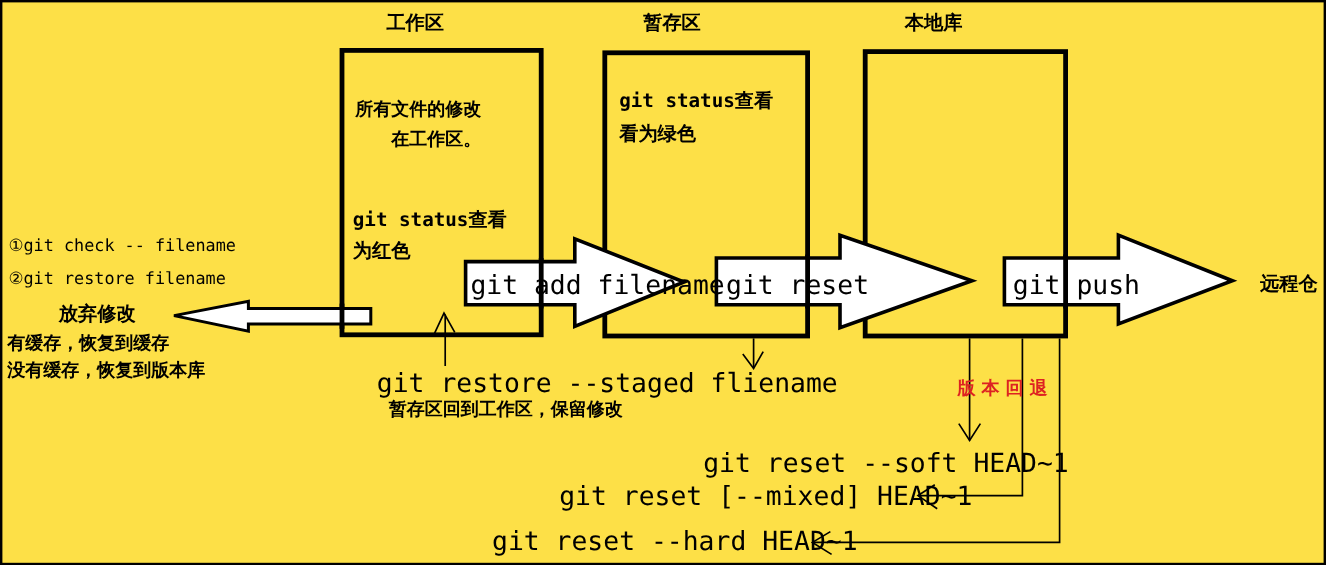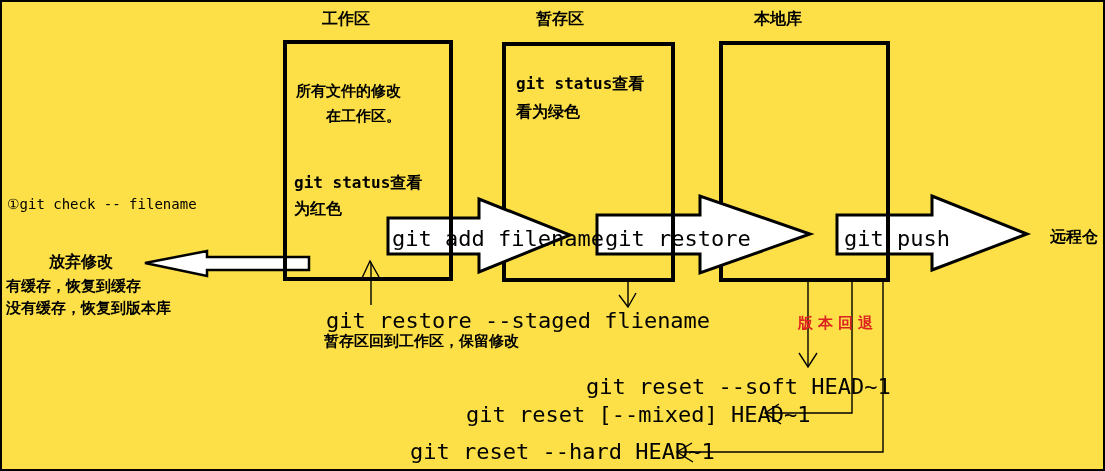--- a/index.html
+++ b/index.html
@@ -80,30 +80,31 @@
     <div>git status查看</div>
     <div>为红色</div>
   </div>
 
   <div class="txt mix" style="left:514px;top:68px;line-height:28px;">
     <div>git status查看</div>
     <div>看为绿色</div>
   </div>
 
   <div class="txt code" style="left:390px;top:224px;">git add filename</div>
-  <div class="txt code" style="left:603px;top:224px;">git restore</div>
+  <div class="txt code" style="left:603px;top:224px;">git reset</div>
   <div class="txt code" style="left:842px;top:224px;">git push</div>
   <div class="txt cn16" style="left:1036px;top:225px;margin-left:12px;">远程仓</div>
 
   <div class="txt code17" style="left:5px;top:194px;">①git check -- filename</div>
+  <div class="txt code17" style="left:5px;top:222px;">②git restore filename</div>
   <div class="txt cn16" style="left:47px;top:250px;text-align:center;">放弃修改</div>
   <div class="txt cn" style="left:4px;top:275px;">有缓存，恢复到缓存</div>
   <div class="txt cn" style="left:4px;top:297px;">没有缓存，恢复到版本库</div>
 
-  <div class="txt code" style="left:324px;top:306px;">git restore --staged fliename</div>
+  <div class="txt code" style="left:312px;top:306px;">git restore --staged fliename</div>
   <div class="txt cn" style="left:322px;top:330px;">暂存区回到工作区，保留修改</div>
 
   <div class="txt cn red" style="left:796px;top:312px;">版本回退</div>
   <div class="txt code" style="left:584px;top:372px;">git reset --soft HEAD~1</div>
   <div class="txt code" style="left:464px;top:400px;">git reset [--mixed] HEAD~1</div>
   <div class="txt code" style="left:408px;top:437px;">git reset --hard HEAD~1</div>
 
 </div>
 
 </body></html>

